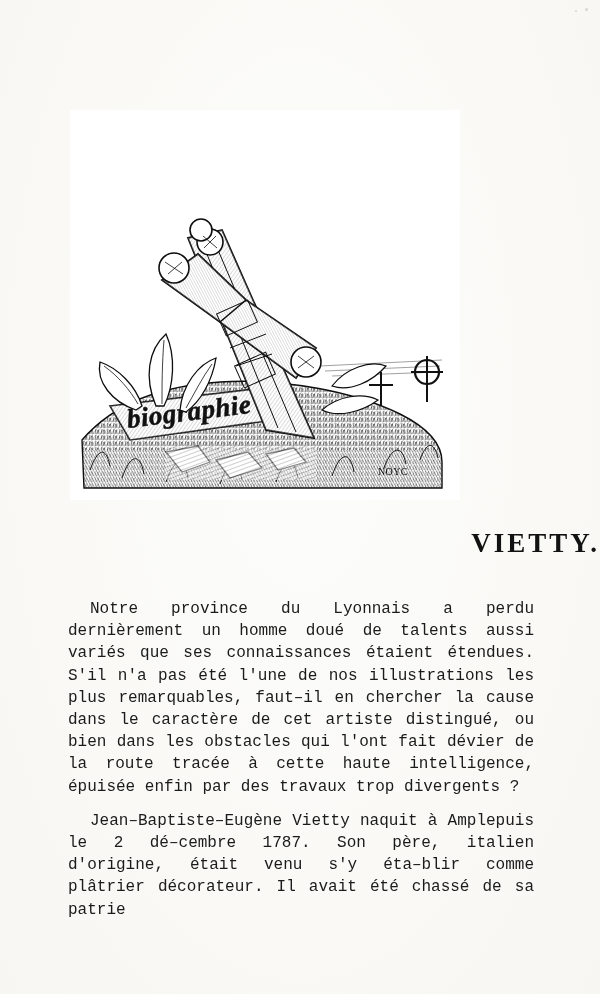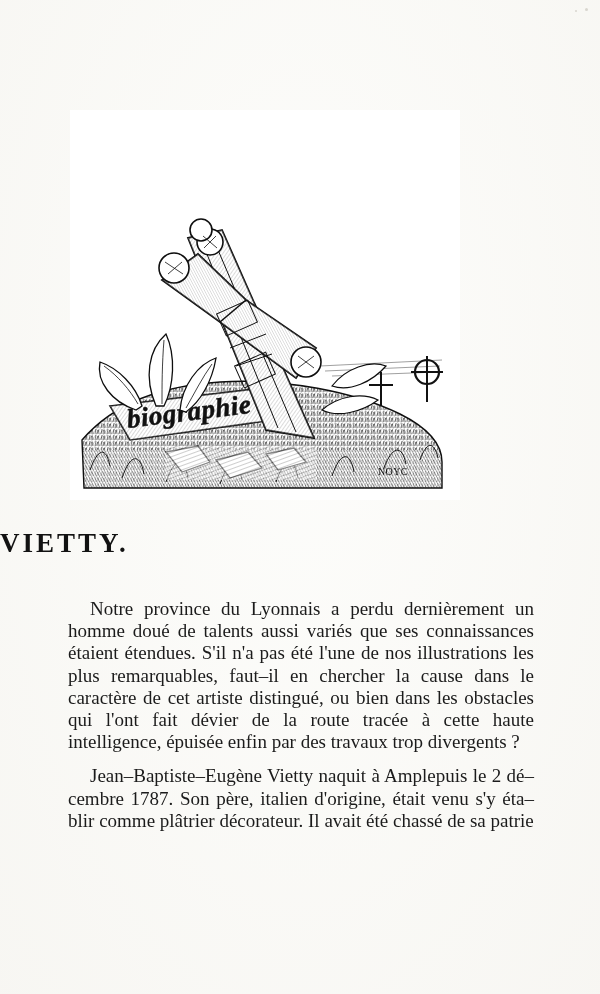--- a/index.html
+++ b/index.html
@@ -52,36 +52,36 @@
     letter-spacing: 0.4px;
     color: #111;
   }
 
   
   .title {
     position: absolute;
     top: 528px;
     left: 0;
     width: 600px;
-    text-align: left;
+    text-align: right;
     font-family: "Liberation Serif", serif;
     font-size: 27px;
     font-weight: bold;
     letter-spacing: 3px;
     color: #121212;
   }
 
   
   .body-text {
     position: absolute;
     left: 68px;
     top: 598px;
     width: 466px;
-    font-family: Liberation Serif, serif;
-    font-size: 19px;
+    font-family: Liberation Mono, monospace;
+    font-size: 16px;
     line-height: 22.2px;
     color: #1b1b1b;
     text-align: justify;
   }
   .body-text p {
     margin: 0;
     text-indent: 22px;
   }
   .body-text p + p {
     margin-top: 12px;

